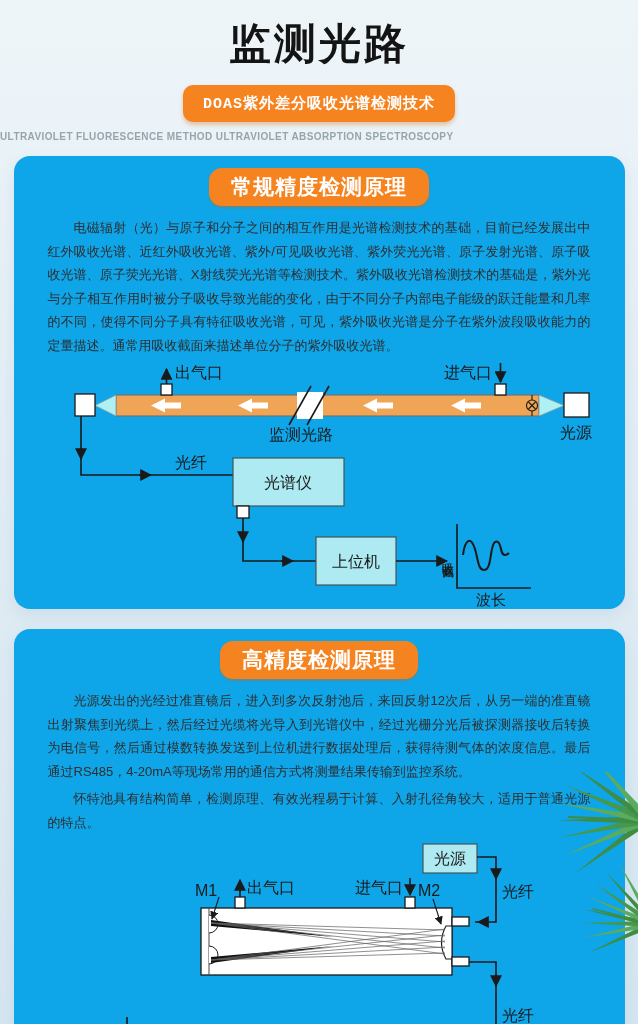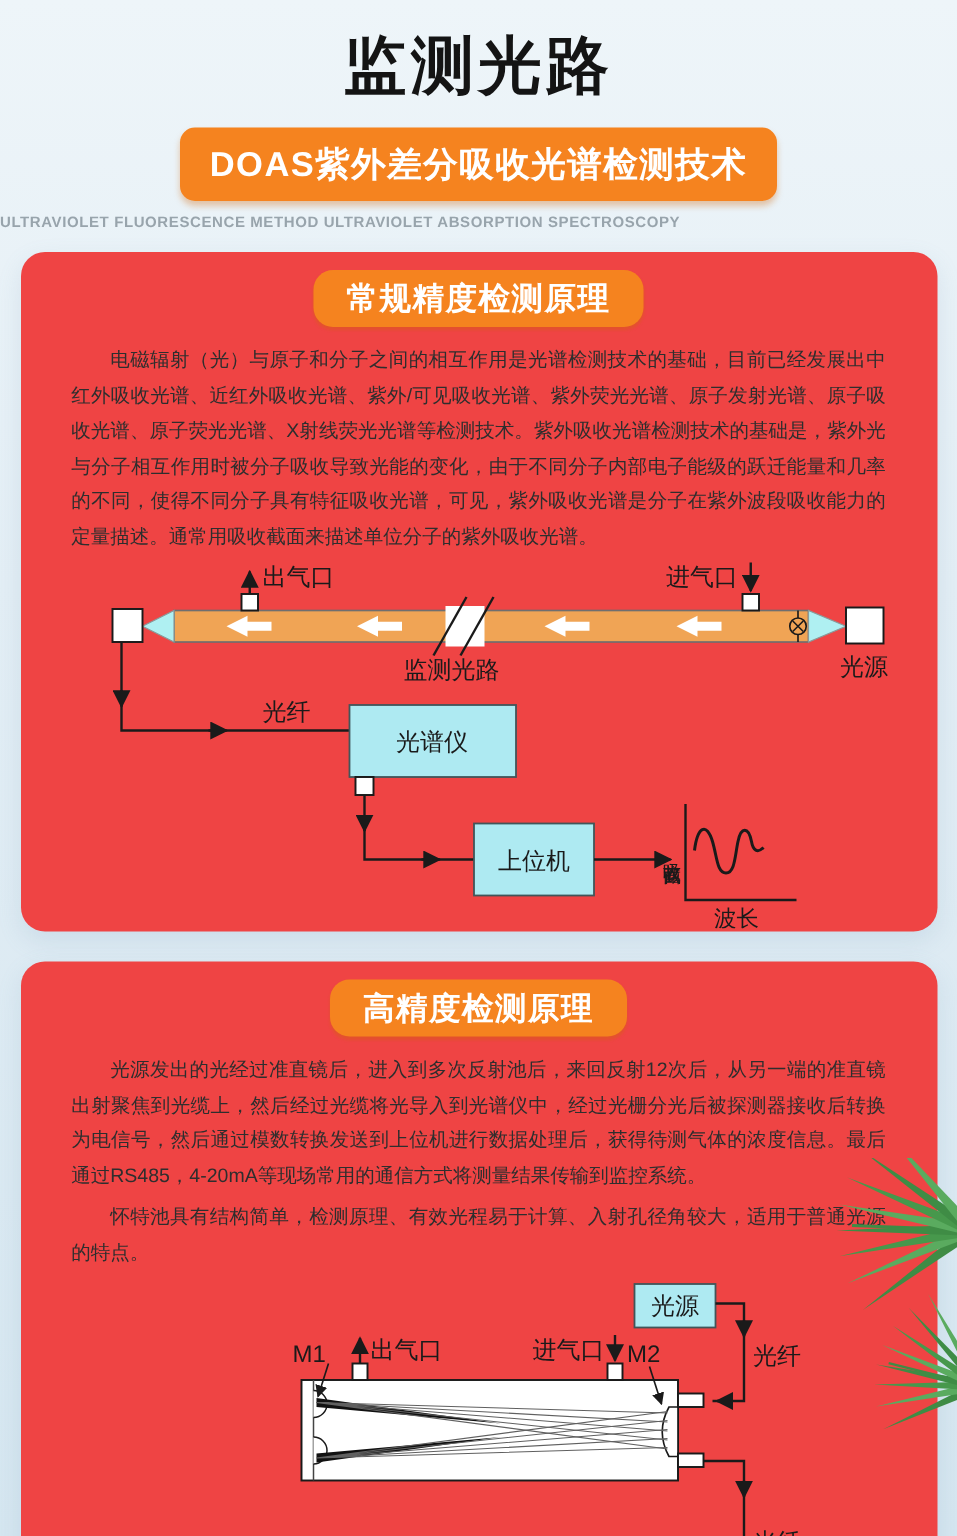--- a/index.html
+++ b/index.html
@@ -7,30 +7,31 @@
     width:638px;height:1024px;overflow:hidden;position:relative;
     background:linear-gradient(180deg,#eef5f9 0%,#e3eef5 38%,#d5e6f0 100%);
     font-family:"Liberation Sans",sans-serif;color:#2e2e2e;
   }
   .page-title{
     text-align:center;font-size:42px;font-weight:800;color:#141414;
     letter-spacing:3px;margin:16px 0 13px;
   }
   .banner{
     width:fit-content;margin:0 auto;background:#F5831F;color:#fff;
-    font-size:23px;font-weight:700;letter-spacing:1px;
+    font-size:15px;font-weight:700;letter-spacing:1px;
     padding:9px 20px;border-radius:10px;
     box-shadow:0 3px 4px rgba(209,103,12,.35);
+    font-family:Liberation Mono, monospace;
   }
   .subtitle{
     text-align:left;font-size:10px;font-weight:600;color:#98a4ac;
     letter-spacing:.4px;margin-top:9px;
   }
   .card{
-    width:587px;margin:14px auto 0;background:#ef4444;border-radius:16px;
+    width:587px;margin:14px auto 0;background:#0ea5e9;border-radius:16px;
     box-shadow:0 6px 16px rgba(110,150,180,.16);
     padding:8px 12px 2px;position:relative;
   }
   .card + .card{margin-top:20px;}
   .pill{
     width:fit-content;margin:4px auto 10px;background:#F5831F;color:#fff;
     font-size:21px;font-weight:700;letter-spacing:1px;
     padding:5px 22px;border-radius:13px;
     box-shadow:0 2px 2px rgba(209,103,12,.4);
   }

